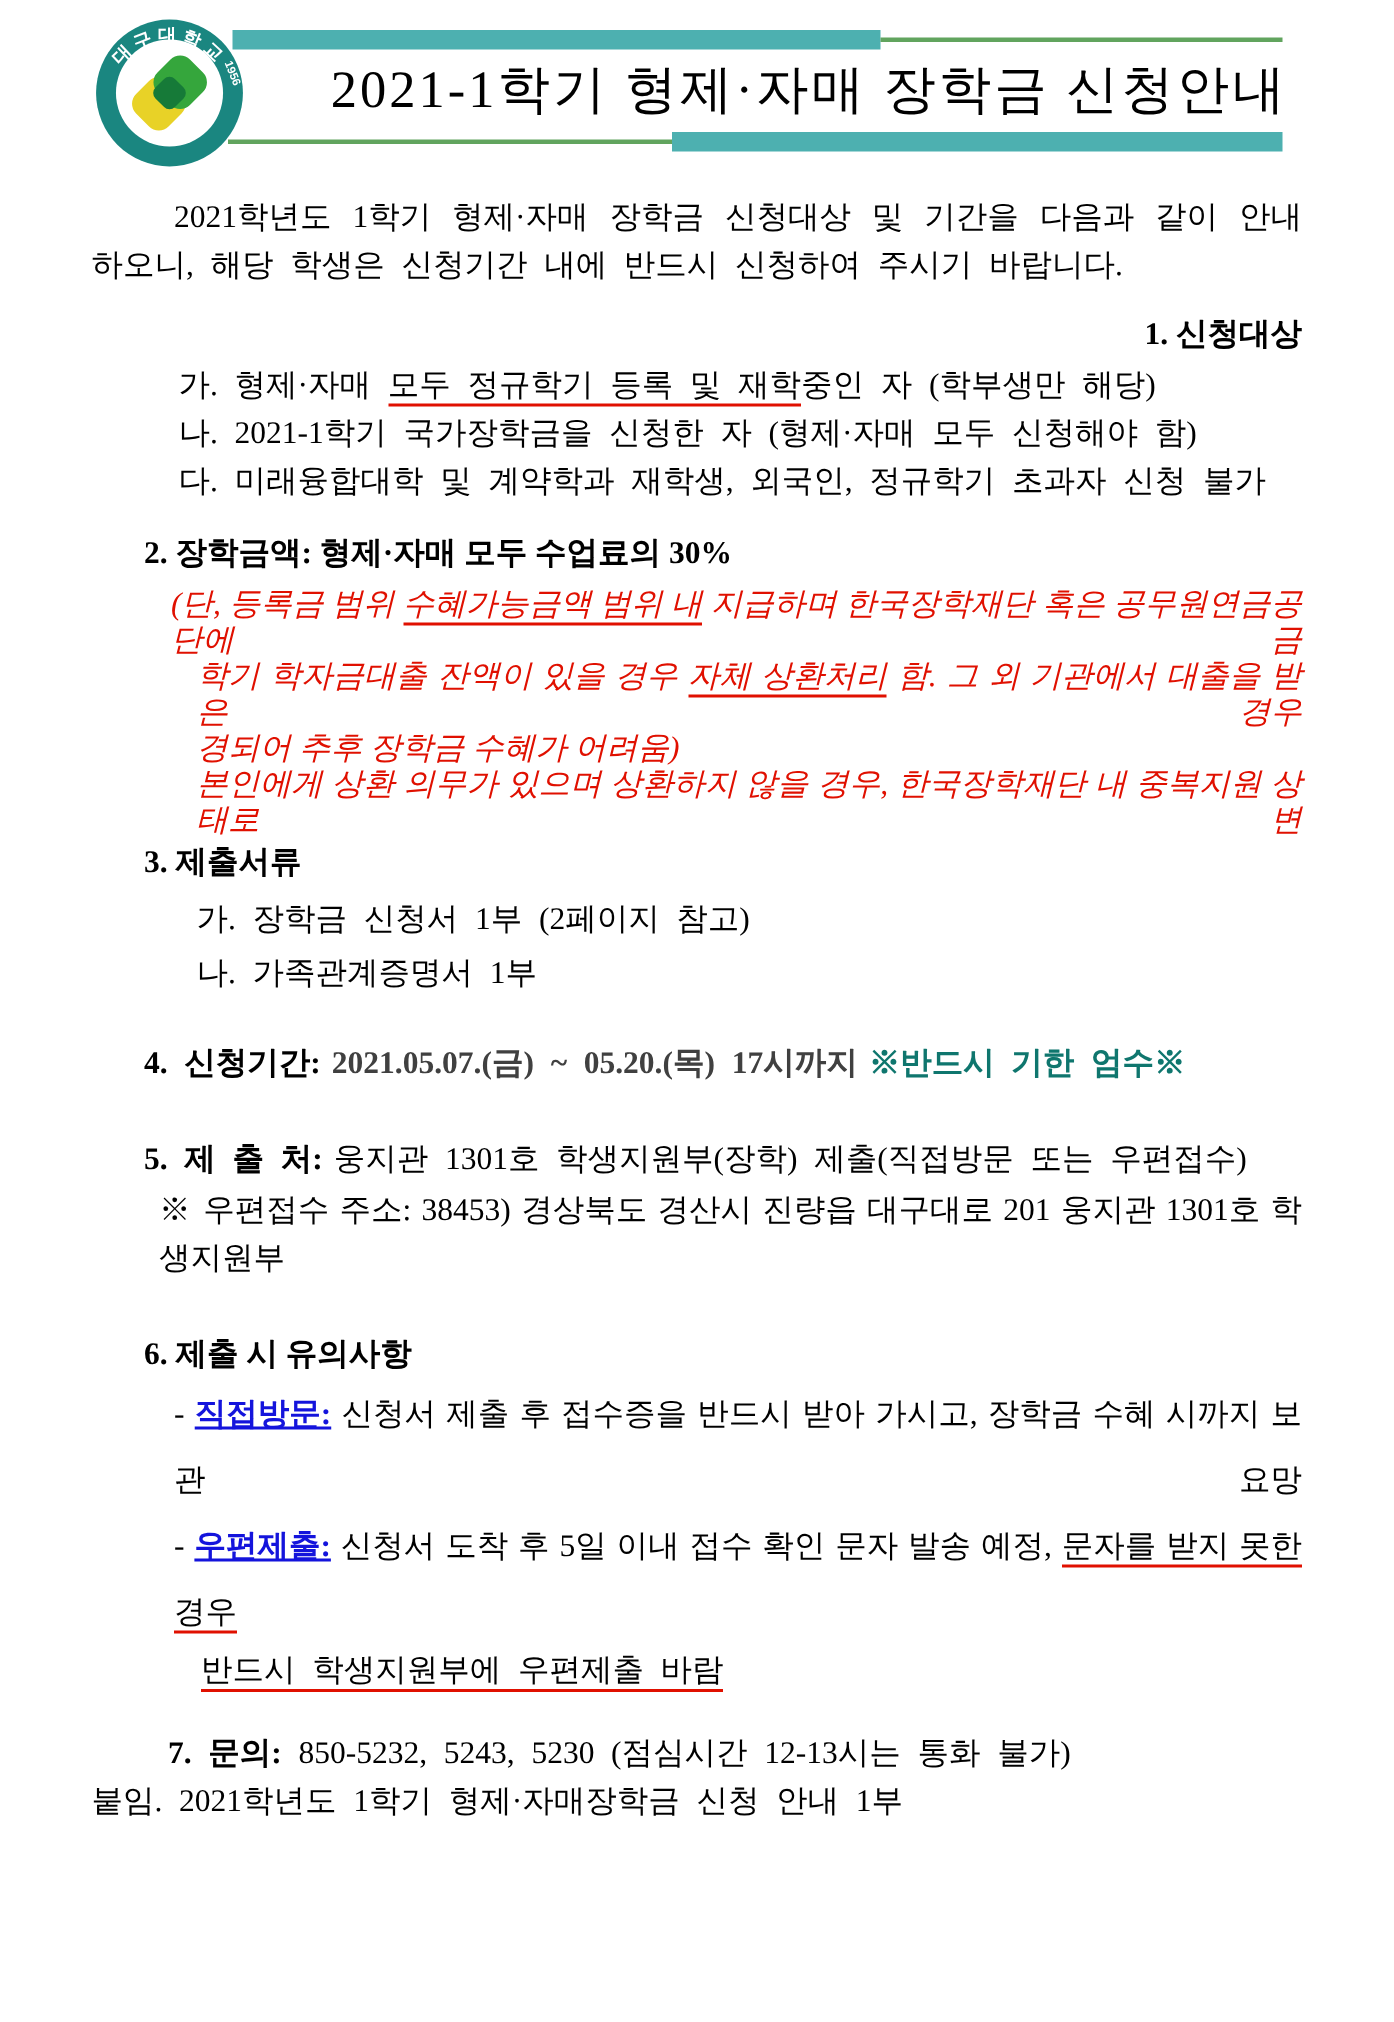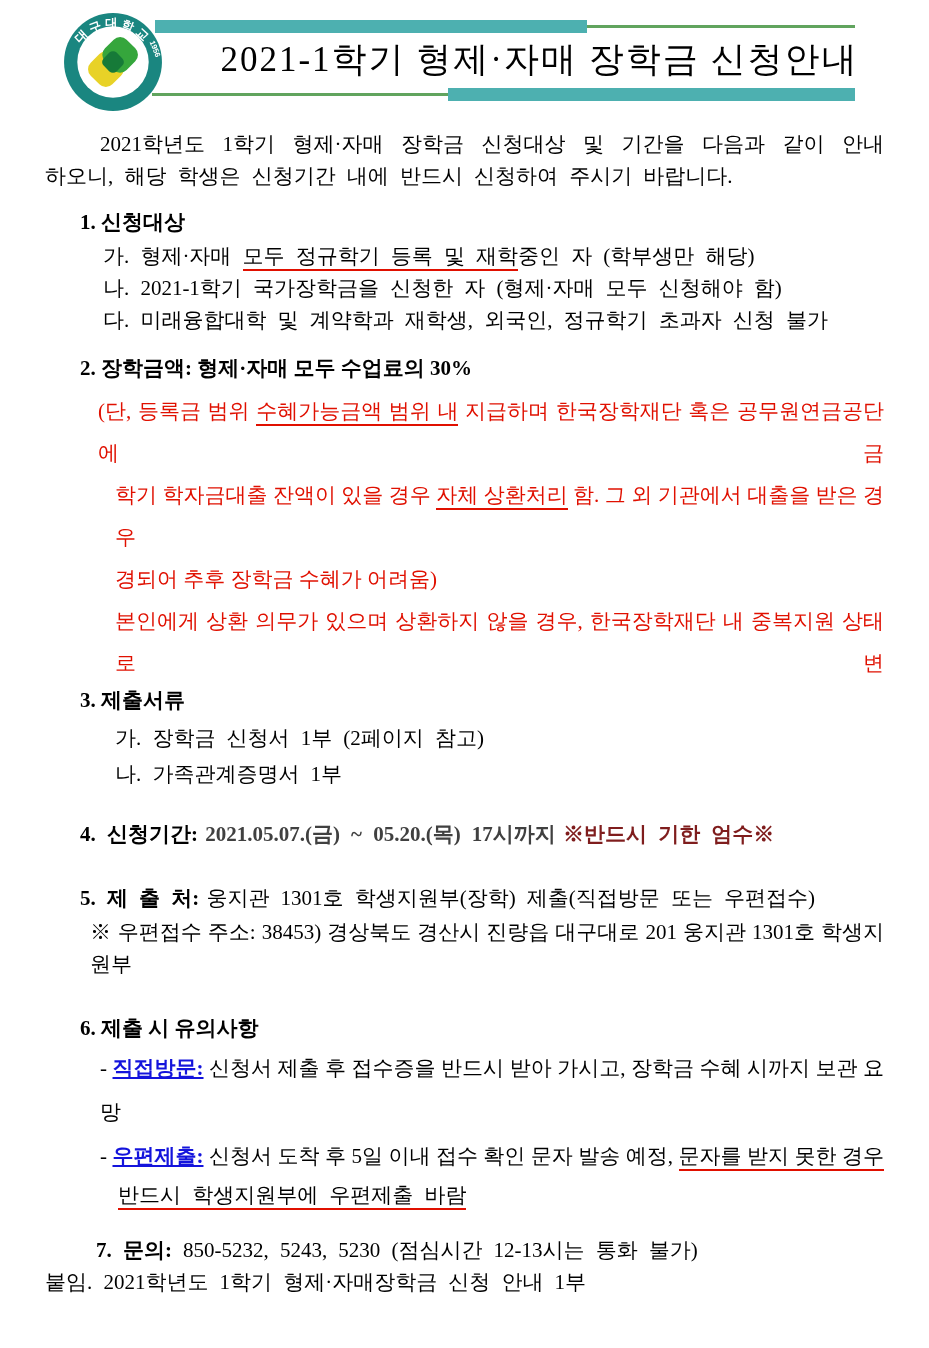--- a/index.html
+++ b/index.html
@@ -20,40 +20,40 @@
   .bar-top-green{left:587px;top:25px;width:268px;}
   .bar-bot-green{left:152px;top:93px;width:296px;}
   .bar-bot-teal{left:448px;top:88px;width:407px;}
   .doc-title{
     position:absolute;left:190px;right:40px;top:36px;
     text-align:center;font-size:35px;font-weight:normal;letter-spacing:2px;
     white-space:nowrap;
   }
   .logo{position:absolute;left:62px;top:11px;width:102px;height:102px;}
   
-  .content{padding:0 45px;font-size:21px;line-height:32px;}
+  .content{padding:0 61px;font-size:21px;line-height:32px;}
   .just{text-align:justify;text-align-last:justify;}
   .ws{word-spacing:0.28em;}
   .b{font-weight:bold;}
   .intro{margin-top:16px;}
   .intro-l1{text-indent:55px;}
   .sec-h{margin-left:35px;margin-top:0;font-weight:bold;}
-  .mt14{margin-top:14px;}
+  .mt14{margin-top:14px;text-align:right;}
   .mt16{margin-top:16px;}
   .mt22{margin-top:22px;}
   .mt28{margin-top:28px;}
   .mt32{margin-top:32px;}
   .item1{margin-left:58px;}
   .item3{margin-left:70px;}
   .gap6{margin-top:6px;}
   .gap4{margin-top:4px;}
   .gap2{margin-top:2px;}
-  .red{color:#7f1d1d;}
+  .red{color:#0f766e;}
   .blue{color:#404040;}
-  .note{line-height:42px;color:#E01000;}
+  .note{line-height:24px;color:#E01000;font-style:italic;}
   .note-l1{margin-left:53px;text-indent:-0px;margin-top:6px;}
   .note-ln{margin-left:70px;}
   .u-red-on-red{border-bottom:2px solid #E01000;padding-bottom:1px;}
   .u-red-on-black{border-bottom:2px solid #E01000;padding-bottom:1px;}
   .label-blue{color:#1414DC;font-weight:bold;text-decoration:underline;text-decoration-color:#1414DC;}
   .bullet{margin-left:55px;line-height:44px;}
   .bullet-cont{margin-left:73px;line-height:34px;}
   .postal{margin-left:45px;}
   .attach{}
   .sp{display:inline-block;width:0.35em;}

